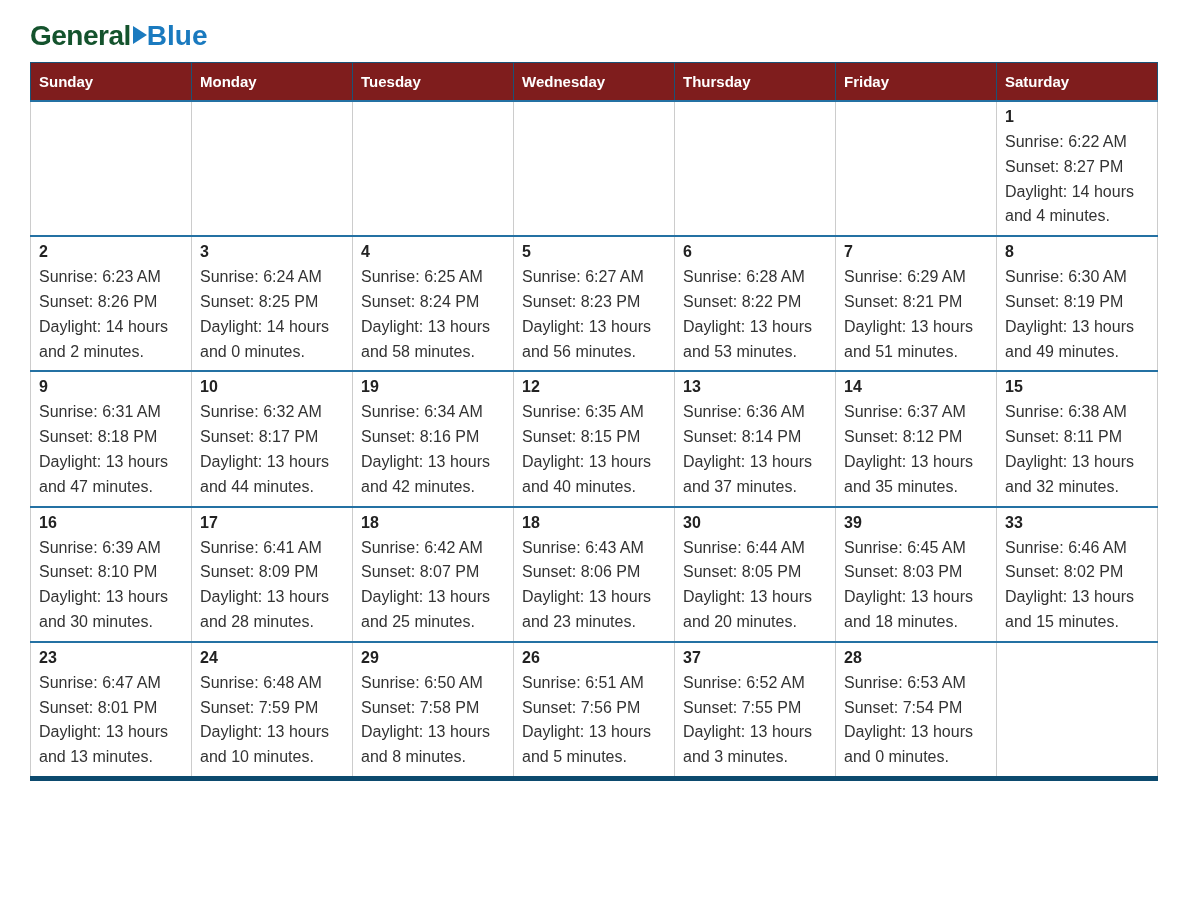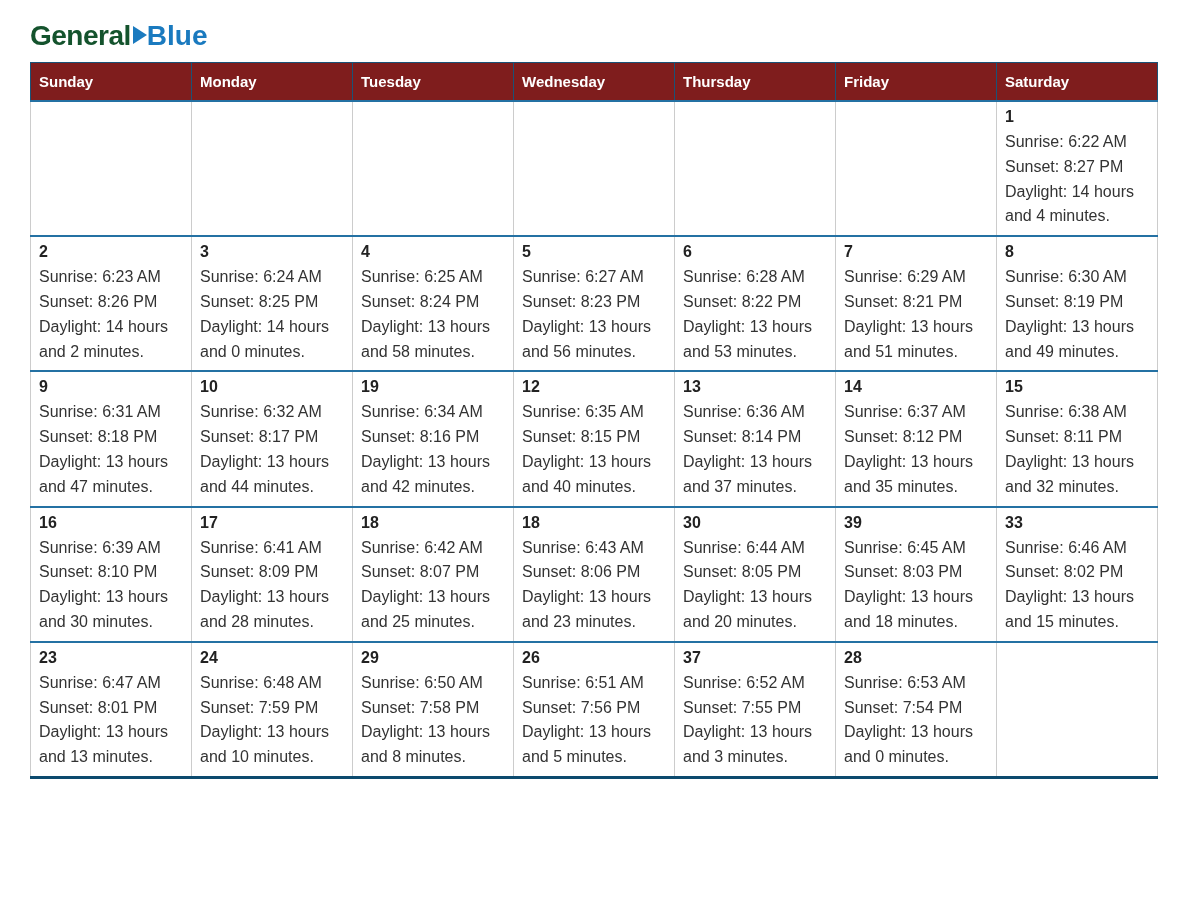--- a/index.html
+++ b/index.html
@@ -102,21 +102,21 @@
     }
     .day-info {
       font-size: 16px;
       color: #333;
       line-height: 1.55;
     }
     .empty-cell {
       background: #f9f9f9;
     }
     .last-row td {
-      border-bottom: 3px solid #0c4a6e;
+      border-bottom: 5px solid #0c4a6e;
     }
   </style>
 </head>
 <body>
 
 <div class="header">
   <div class="logo">
     <div class="logo-text">
       <span class="logo-general">General</span>
       <div class="logo-blue-part">

